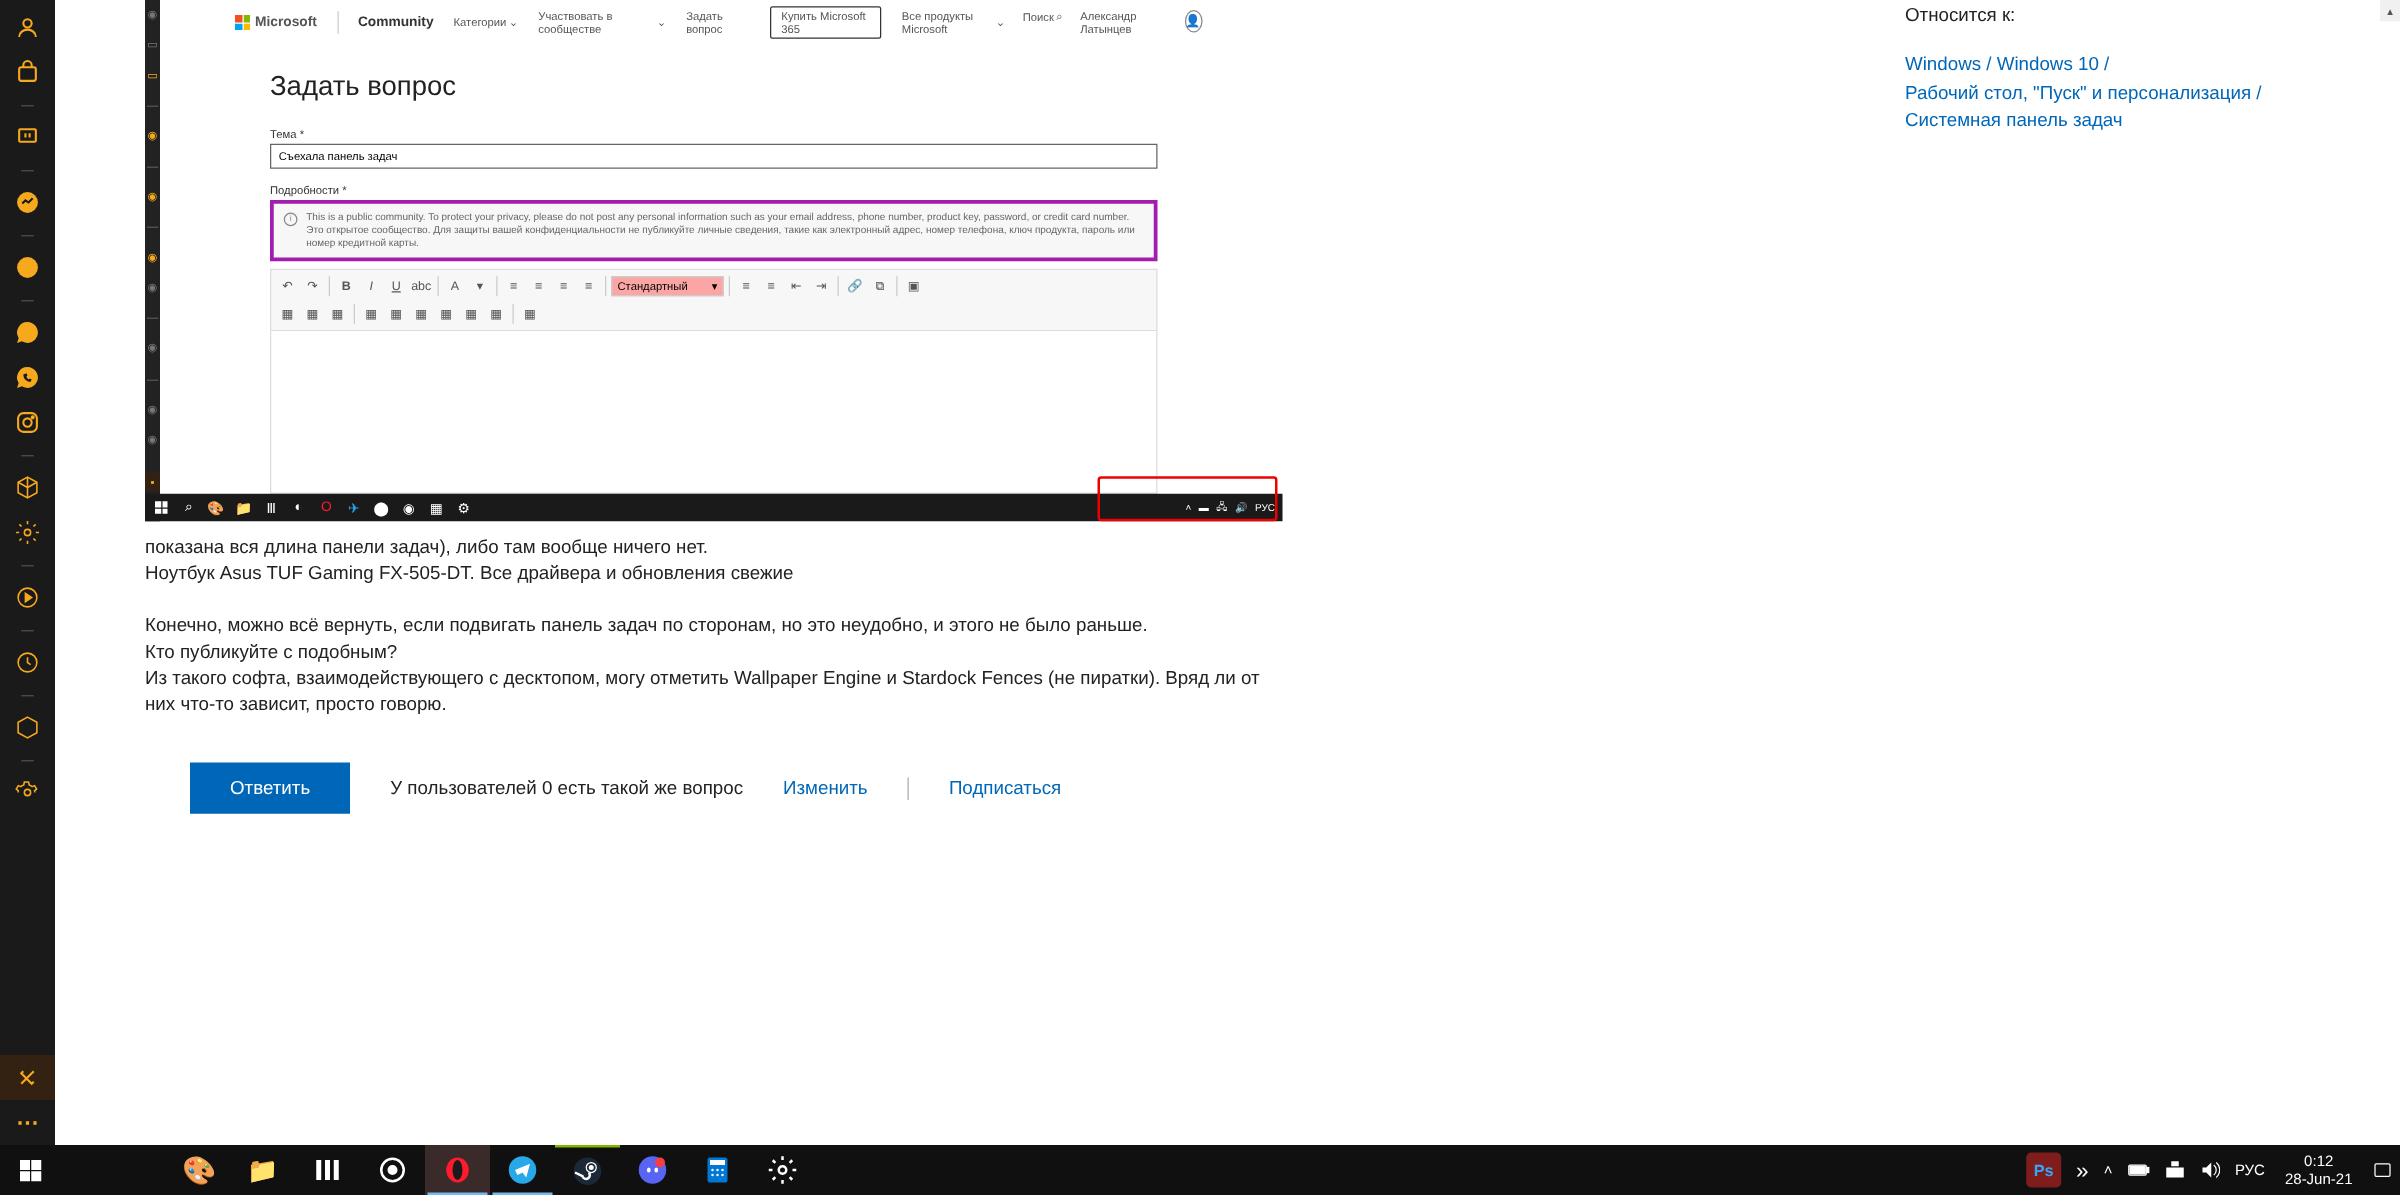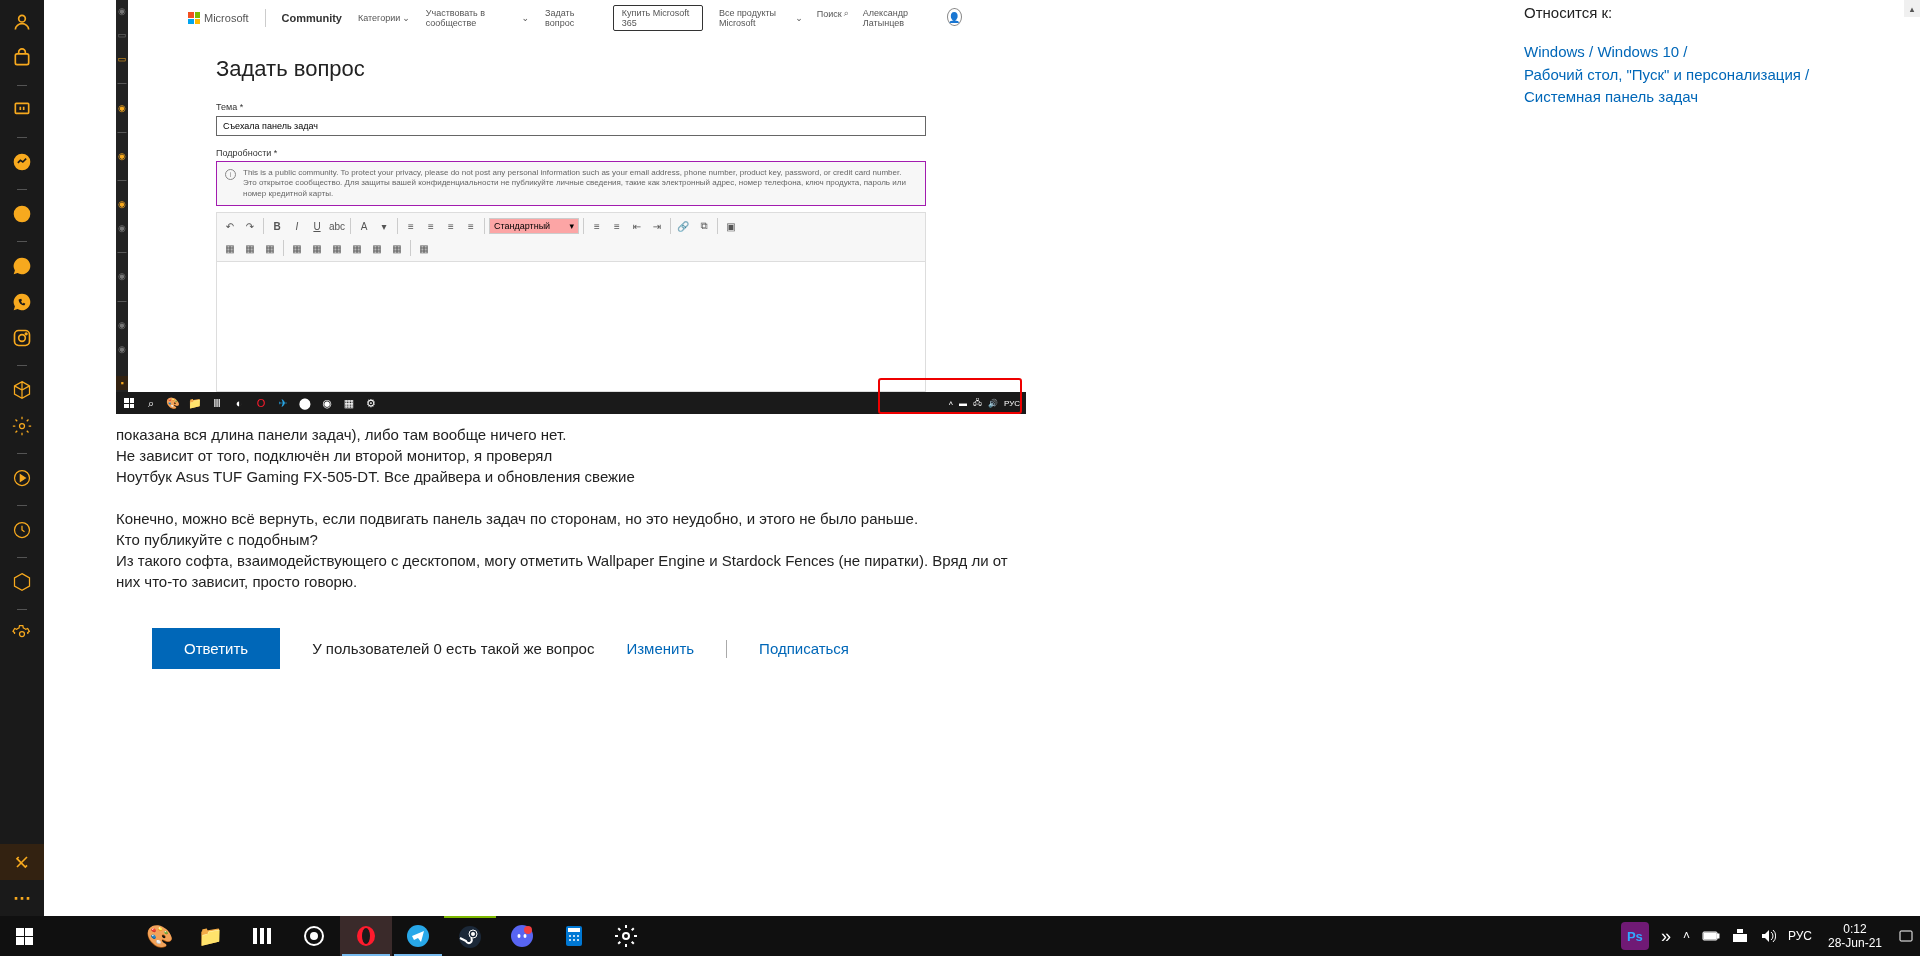--- a/index.html
+++ b/index.html
@@ -5,35 +5,35 @@
 *{margin:0;padding:0;box-sizing:border-box;font-family:"Segoe UI",Arial,sans-serif}
 body{width:1920px;height:956px;background:#fff;overflow:hidden;position:relative}
 .sidebar-left{position:fixed;left:0;top:0;width:44px;height:916px;background:#1a1a1a;display:flex;flex-direction:column;align-items:center;padding-top:4px;gap:0}
 .sidebar-left .ic{width:44px;height:36px;display:flex;align-items:center;justify-content:center;color:#f7a91e;cursor:pointer}
 .sidebar-left .ic.sep{color:#666;font-size:10px;height:16px}
 .sidebar-left svg{width:20px;height:20px}
 .main-area{position:absolute;left:44px;top:0;right:0;height:916px;display:flex;overflow:auto}
 .content-col{flex:1;display:flex;flex-direction:column}
 .embedded{margin:0 72px;background:#fff;position:relative;width:910px}
 .emb-header{display:flex;align-items:center;height:36px;padding:0 64px 0 72px;font-size:9px;color:#555;gap:16px}
-.ms-logo{display:flex;align-items:center;gap:4px;font-size:11px;color:#555;font-weight:400}
+.ms-logo{display:flex;align-items:center;gap:4px;font-size:11px;color:#555;font-weight:700}
 .ms-sq{width:12px;height:12px;display:grid;grid-template-columns:1fr 1fr;grid-template-rows:1fr 1fr;gap:1px}
 .ms-sq span:nth-child(1){background:#f25022}.ms-sq span:nth-child(2){background:#7fba00}.ms-sq span:nth-child(3){background:#00a4ef}.ms-sq span:nth-child(4){background:#ffb900}
 .emb-sep{width:1px;height:18px;background:#ccc}
 .community{font-weight:700;font-size:11px;color:#333}
 .nav-item{font-size:9px;color:#555;display:flex;align-items:center;gap:2px}
 .buy-btn{border:1px solid #333;padding:2px 8px;font-size:9px;border-radius:2px}
 .hdr-right{margin-left:auto;display:flex;align-items:flex-start;gap:14px;font-size:9px;color:#555}
 .user-av{width:18px;height:18px;border:1px solid #888;border-radius:50%;display:flex;align-items:center;justify-content:center;font-size:10px;color:#888}
 .emb-body{padding:20px 100px 0}
 .qtitle{font-size:22px;font-weight:400;color:#222;margin-bottom:20px}
 .lbl{font-size:9px;color:#333;display:block;margin-bottom:3px}
 .asterisk{color:#333}
 .theme-input{width:100%;border:1px solid #666;padding:4px 6px;font-size:9px;margin-bottom:12px}
-.info-box{border:1px solid #a21caf;background:#f7f7f7;padding:6px 8px 6px 26px;font-size:8px;color:#666;line-height:1.3;position:relative;margin-bottom:6px}
+.info-box{border:3px solid #a21caf;background:#f7f7f7;padding:6px 8px 6px 26px;font-size:8px;color:#666;line-height:1.3;position:relative;margin-bottom:6px}
 .info-box .info-ic{position:absolute;left:8px;top:7px;width:11px;height:11px;border:1px solid #888;border-radius:50%;font-size:7px;display:flex;align-items:center;justify-content:center;color:#888}
 .toolbar{border:1px solid #ddd;background:#f7f7f7;padding:4px;display:flex;flex-wrap:wrap;gap:2px;align-items:center}
 .tb-btn{width:18px;height:18px;display:flex;align-items:center;justify-content:center;font-size:10px;color:#555;cursor:pointer;border-radius:2px}
 .tb-sep{width:1px;height:16px;background:#ccc;margin:0 2px}
 .tb-sel{border:1px solid #ccc;background:#fca5a5;font-size:9px;padding:2px 4px;width:90px;display:flex;justify-content:space-between;align-items:center}
 .editor-area{border:1px solid #ddd;border-top:none;height:130px;background:#fff}
 .emb-sidepanel{position:absolute;left:0;top:0;width:12px;height:100%;background:#222;display:flex;flex-direction:column;align-items:center;gap:10px;padding-top:4px}
 .emb-sidepanel .sp-ic{width:12px;height:16px;display:flex;align-items:center;justify-content:center;color:#f7a91e;font-size:9px}
 .emb-sidepanel .sp-ic.gray{color:#777}
 .emb-taskbar{position:relative;height:22px;background:#1a1a1a;display:flex;align-items:center;padding:0 6px;gap:8px}
@@ -55,21 +55,21 @@
 .win-taskbar .start{width:48px;height:40px;display:flex;align-items:center;justify-content:center}
 .win-logo{width:17px;height:17px;display:grid;grid-template-columns:1fr 1fr;grid-template-rows:1fr 1fr;gap:1px}
 .win-logo span{background:#fff}
 .tb-gap{width:84px}
 .app-ic{width:52px;height:40px;display:flex;align-items:center;justify-content:center;position:relative;cursor:pointer}
 .app-ic.active::after{content:"";position:absolute;bottom:0;left:2px;right:2px;height:2px;background:#76b9ed}
 .app-ic svg,.app-ic .emoji{width:24px;height:24px}
 .tray{margin-left:auto;display:flex;align-items:center;height:40px;color:#fff;font-size:12px}
 .tray .tr-ic{padding:0 6px;height:40px;display:flex;align-items:center;justify-content:center}
 .tray .time{font-size:12px;text-align:center;padding:0 10px;line-height:1.2}
-.ps-ic{background:#701a75;color:#31a8ff;width:28px;height:28px;display:flex;align-items:center;justify-content:center;font-weight:bold;font-size:13px;border-radius:4px}
+.ps-ic{background:#7f1d1d;color:#31a8ff;width:28px;height:28px;display:flex;align-items:center;justify-content:center;font-weight:bold;font-size:13px;border-radius:4px}
 .scroll-top{position:absolute;top:0;right:0;width:16px;height:17px;background:#f0f0f0;display:flex;align-items:center;justify-content:center;font-size:9px;color:#555}
 </style>
 </head>
 <body>
 
 <div class="sidebar-left">
   <div class="ic">
       <svg viewBox="0 0 24 24" fill="none" stroke="currentColor" stroke-width="2">
         <circle cx="12" cy="8" r="4"></circle>
         <path d="M4 21c0-4 4-7 8-7s8 3 8 7"></path>
@@ -315,21 +315,20 @@
       <span>🖧</span>
       <span>🔊</span>
       <span>РУС</span>
     </div>
     <div class="red-box"></div>
   </div>
 </div>
 
 <div class="post-text">
   <p>показана вся длина панели задач), либо там вообще ничего нет.</p>
-  <p>Не зависит от того, подключён ли второй монитор, я проверял</p>
   <p>Ноутбук Asus TUF Gaming FX-505-DT. Все драйвера и обновления свежие</p>
   <br>
   <p>Конечно, можно всё вернуть, если подвигать панель задач по сторонам, но это неудобно, и этого не было раньше.</p>
   <p>Кто публикуйте с подобным?</p>
   <p>Из такого софта, взаимодействующего с десктопом, могу отметить Wallpaper Engine и Stardock Fences (не пиратки). Вряд ли от них что-то зависит, просто говорю.</p>
 </div>
 
 <div class="actions">
   <button class="reply-btn">Ответить</button>
   <span class="same-q">У пользователей 0 есть такой же вопрос</span>

